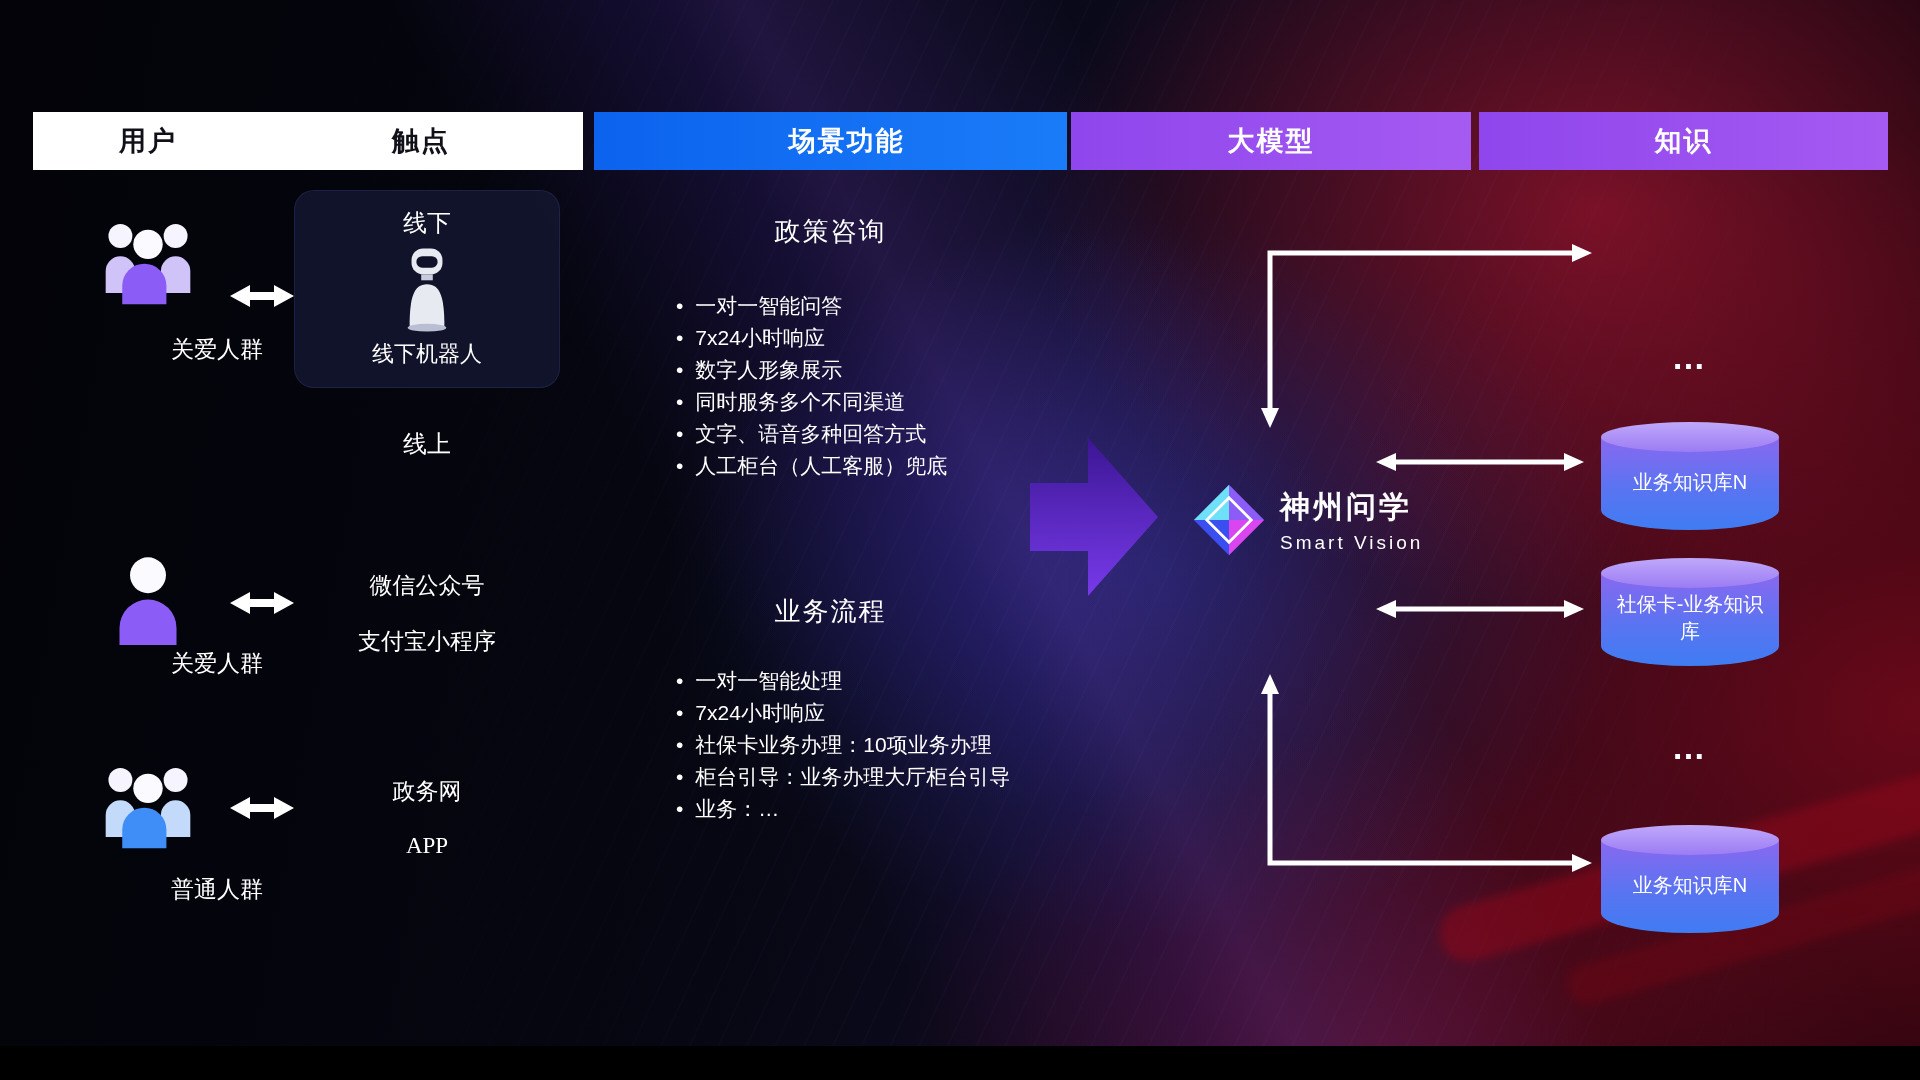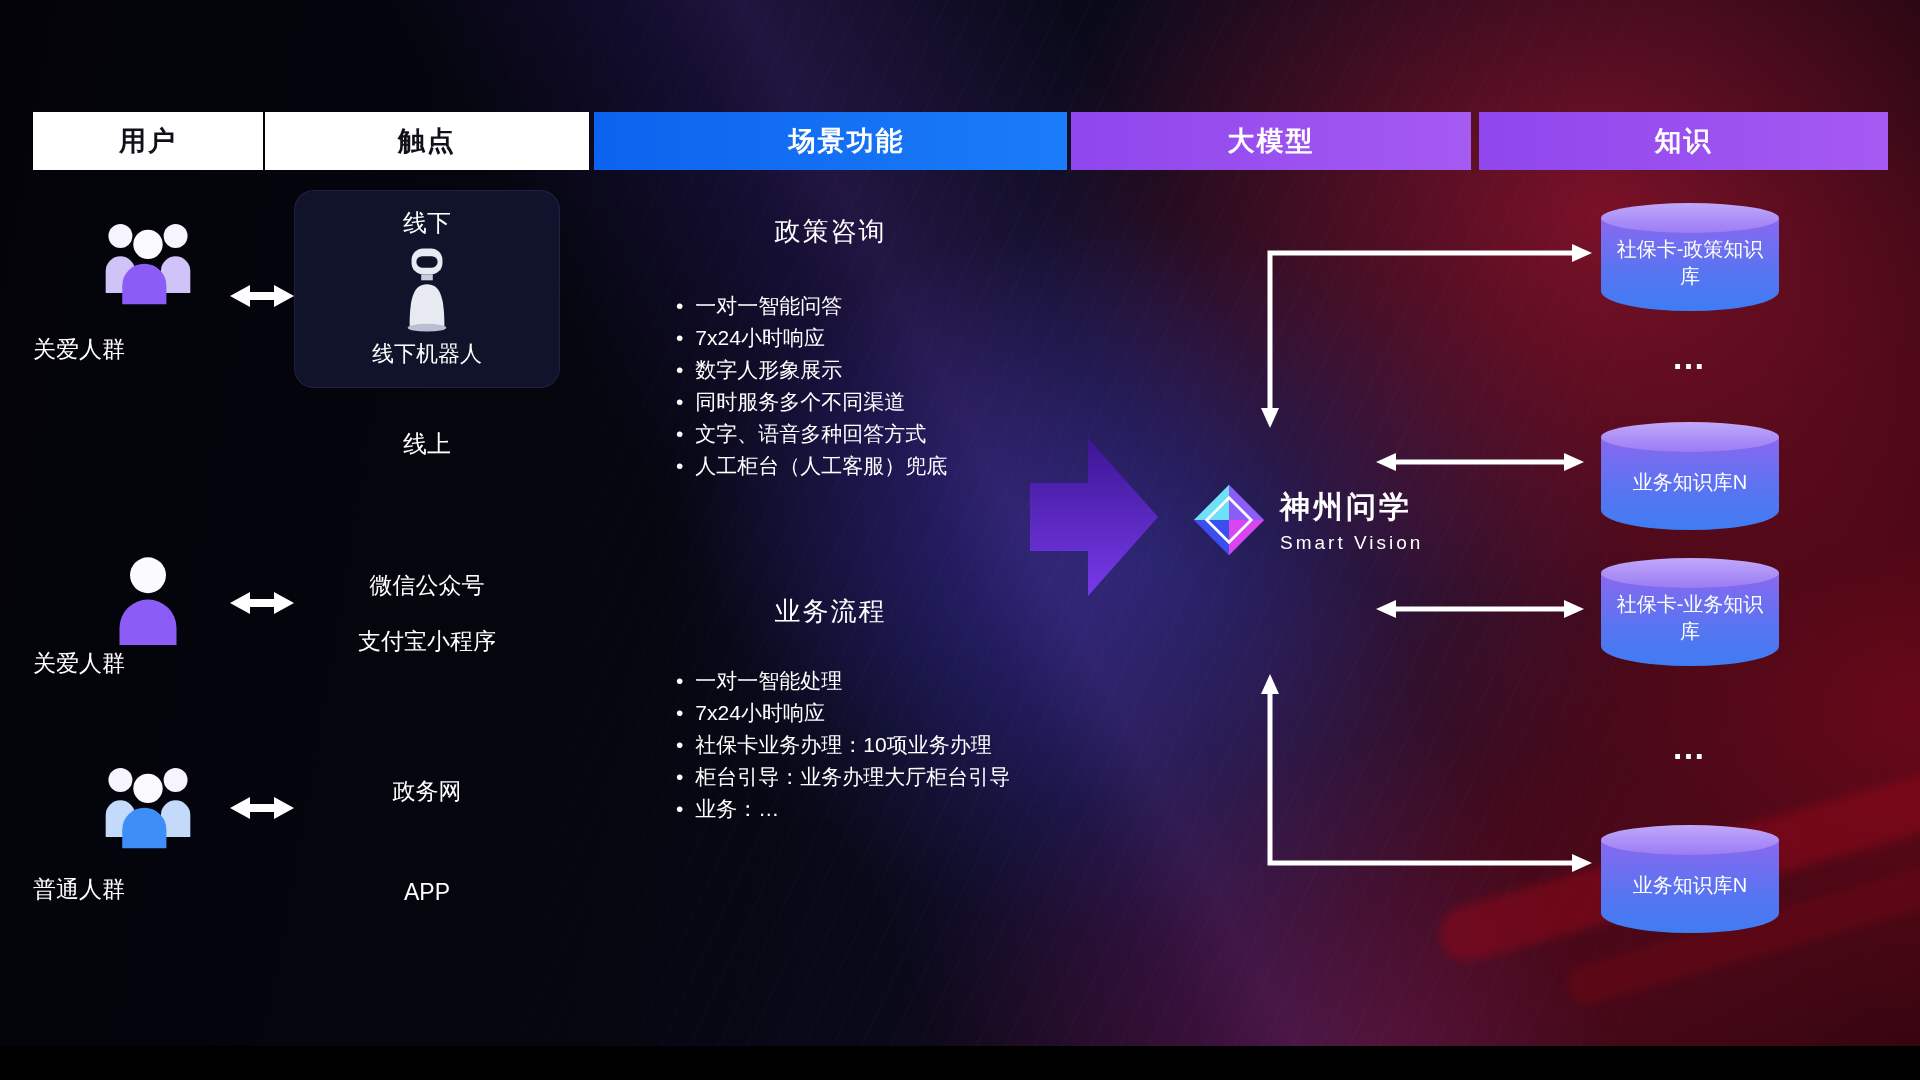--- a/index.html
+++ b/index.html
@@ -25,28 +25,28 @@
   .swoosh.s1{ width:560px; height:56px; left:1430px; top:836px; transform:rotate(-16deg); }
   .swoosh.s2{ width:420px; height:40px; left:1560px; top:912px; transform:rotate(-16deg); background:rgba(110,5,20,0.5); }
 
   
   .col-head{ position:absolute; top:112px; height:58px; display:flex; align-items:center; justify-content:center;
     font-size:27px; font-weight:bold; letter-spacing:2px; }
   .head-white{ background:#ffffff; color:#101018; }
   .head-blue{ background:linear-gradient(90deg,#0c63ee,#1a7cf8); color:#fff; }
   .head-purple{ background:linear-gradient(90deg,#8f46ec,#a55af2); color:#fff; }
   .h1{ left:33px; width:230px; }
-  .h2{ left:265px; width:324px;font-family:Liberation Serif, serif; }
+  .h2{ left:259px; width:324px;font-family:Liberation Serif, serif; }
   .h3{ left:594px; width:473px;padding-left:32px; }
   .h4{ left:1071px; width:400px; }
   .h5{ left:1479px; width:409px; }
 
   
   .user-icon{ position:absolute; }
-  .user-label{ position:absolute; left:33px; width:230px; text-align:left; font-size:23px; }
+  .user-label{ position:absolute; left:33px; width:230px; text-align:right; font-size:23px; }
   .ppl-purple{ --front:#8b5cf6; --back:#cfc3f7; }
   .ppl-blue{ --front:#3f8ef7; --back:#c3dafb; }
 
   
   .offline-box{ position:absolute; left:294px; top:190px; width:266px; height:198px;
     background:rgba(22,24,52,0.74); border:1px solid rgba(130,140,255,0.12); border-radius:20px;
     display:flex; flex-direction:column; align-items:center; justify-content:space-between; padding:16px 10px 18px; }
   .offline-title{ font-size:24px;text-align:right; }
   .offline-sub{ font-size:22px; }
   .tp-label{ position:absolute; left:294px; width:266px; text-align:center; font-size:23px; }
@@ -130,21 +130,21 @@
       <path d="M12 84 C12 54 16 40 30 40 C44 40 48 54 48 84 Z" fill="#e8eaf2"></path>
       <ellipse cx="30" cy="85" rx="20" ry="4" fill="#b9bed2"></ellipse>
     </svg>
     <div class="offline-sub">线下机器人</div>
   </div>
 
   <div class="tp-label tp-title" style="top:428px;">线上</div>
   <div class="tp-label" style="top:570px;">微信公众号</div>
   <div class="tp-label" style="top:626px;">支付宝小程序</div>
   <div class="tp-label" style="top:776px;">政务网</div>
-  <div class="tp-label" style="top:879px;">APP</div>
+  <div class="tp-label" style="top:833px;font-family:Liberation Serif, serif;">APP</div>
 
   <div class="sc-title" style="top:214px;">政策咨询</div>
   <ul class="sc-list" style="top:290px;">
     <li>一对一智能问答</li>
     <li>7x24小时响应</li>
     <li>数字人形象展示</li>
     <li>同时服务多个不同渠道</li>
     <li>文字、语音多种回答方式</li>
     <li>人工柜台（人工客服）兜底</li>
   </ul>
@@ -175,25 +175,20 @@
       <polygon points="78,40 40,78 40,40" fill="#d946ef"></polygon>
       <polygon points="2,40 40,78 40,40" fill="#3b4ff0"></polygon>
       <polygon points="40,16 64,40 40,64 16,40" fill="none" stroke="#ffffff" stroke-width="3"></polygon>
     </svg>
     <div class="logo-text">
       <div class="logo-name">神州问学</div>
       <div class="logo-sub">Smart Vision</div>
     </div>
   </div>
 
-  <div class="cyl" style="top:203px;">
-    <div class="bod"></div>
-    <div class="cap"></div>
-    <div class="lbl">社保卡-政策知识库</div>
-  </div>
   <div class="dots" style="top:338px;">…</div>
   <div class="cyl" style="top:422px;">
     <div class="bod"></div>
     <div class="cap"></div>
     <div class="lbl">业务知识库N</div>
   </div>
   <div class="cyl" style="top:558px;">
     <div class="bod"></div>
     <div class="cap"></div>
     <div class="lbl">社保卡-业务知识库</div>

